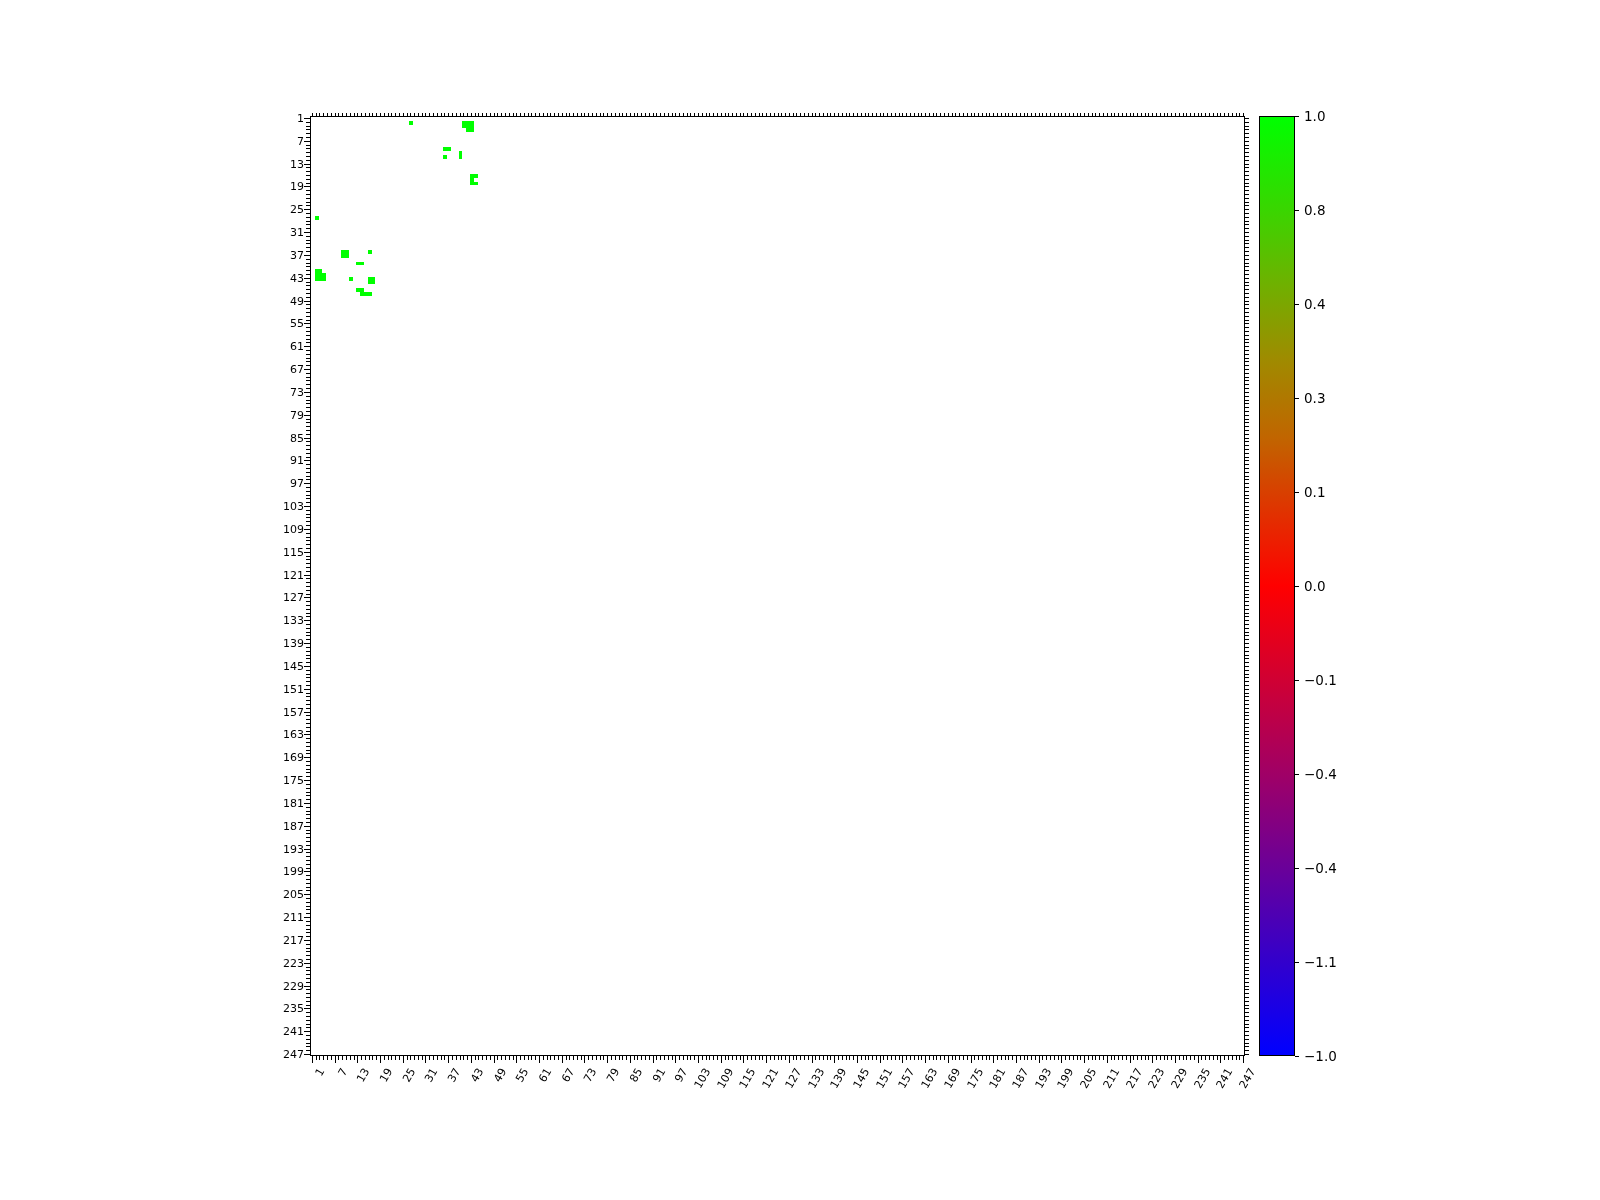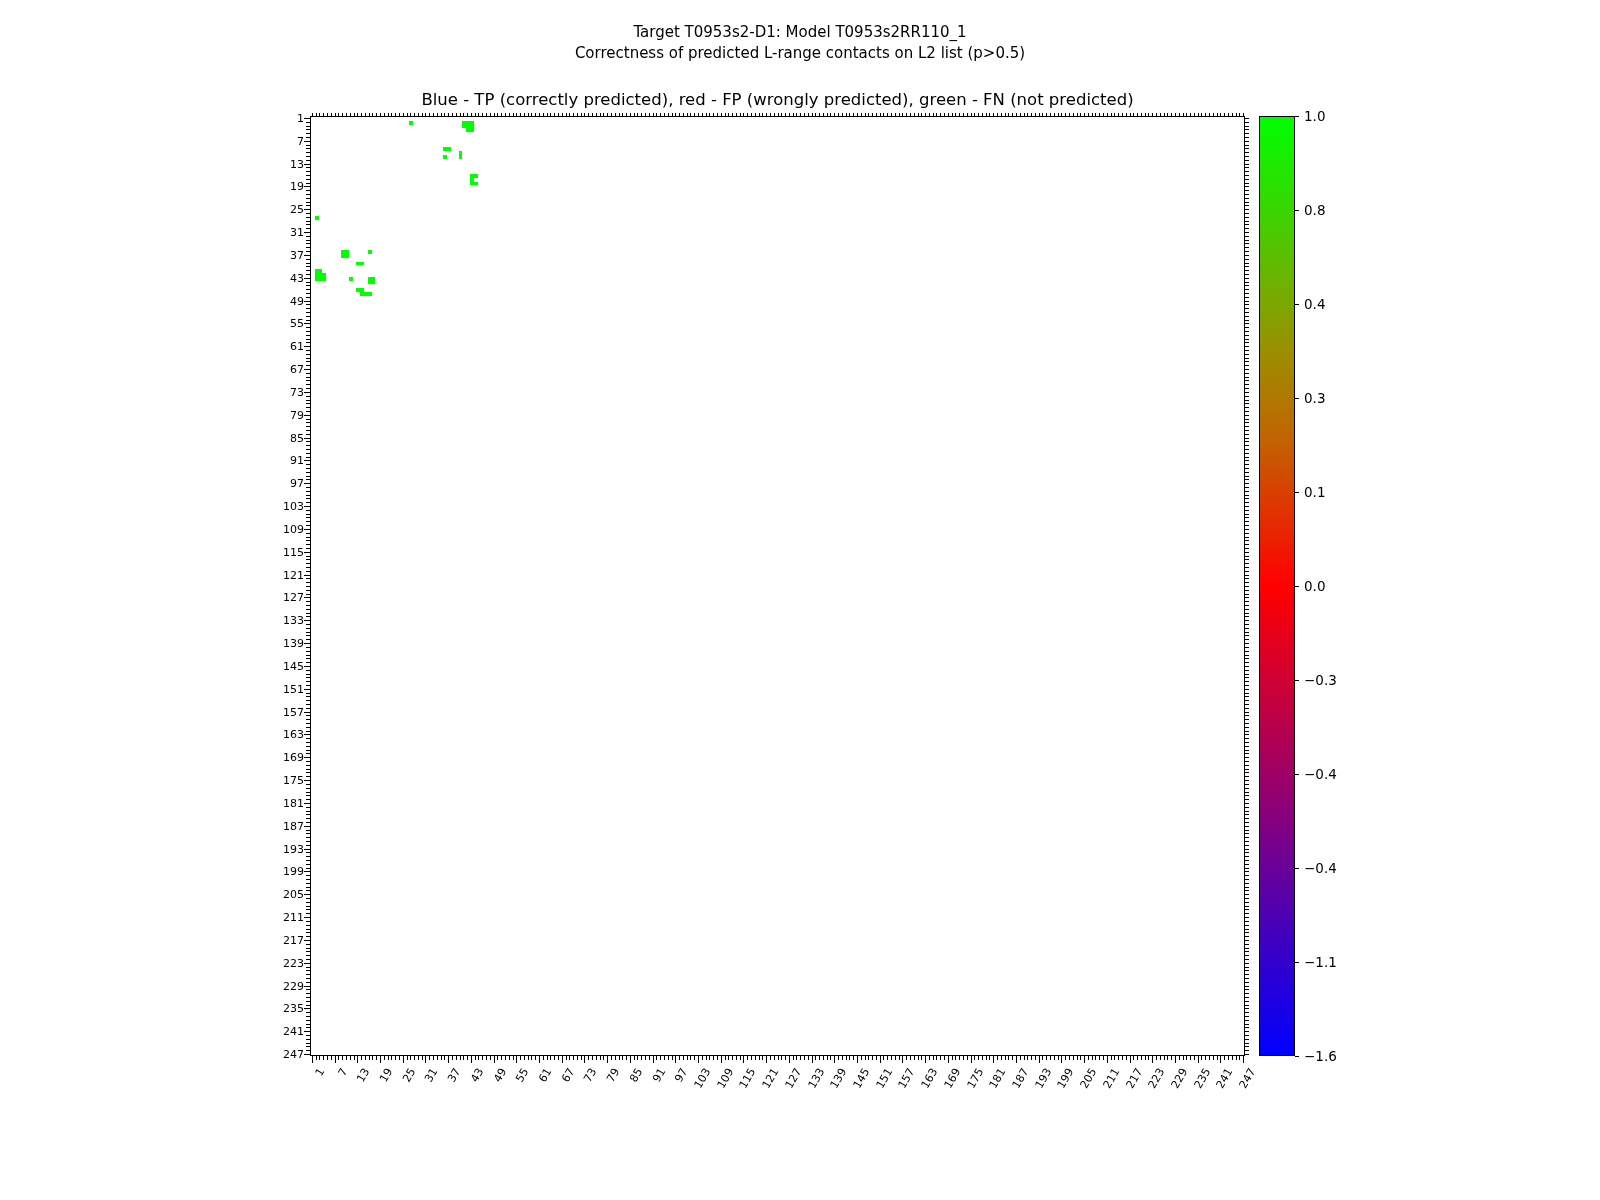--- a/index.html
+++ b/index.html
@@ -220,24 +220,21 @@
     color: #000;
     transform: translateY(-50%);
     white-space: nowrap;
   }
 </style>
 </head>
 <body>
 
 <div id="figure">
 
-  <div class="suptitle">Target T0953s2-D1: Model T0953s2RR110_1
-Correctness of predicted L-range contacts on L2 list (p&gt;0.5)</div>
-
-  <div class="axtitle">Blue - TP (correctly predicted), red - FP (wrongly predicted), green - FN (not predicted)</div>
+
 
   <div id="plot-area">
     <div id="matrix">
         <div class="cell" style="left: 98.4211px; top: 3.80567px; width: 3.78543px; height: 3.80567px; background: rgb(0, 255, 0);"></div>
         <div class="cell" style="left: 151.417px; top: 3.80567px; width: 3.78543px; height: 3.80567px; background: rgb(0, 255, 0);"></div>
         <div class="cell" style="left: 155.202px; top: 3.80567px; width: 3.78543px; height: 3.80567px; background: rgb(0, 255, 0);"></div>
         <div class="cell" style="left: 158.988px; top: 3.80567px; width: 3.78543px; height: 3.80567px; background: rgb(0, 255, 0);"></div>
         <div class="cell" style="left: 151.417px; top: 7.61134px; width: 3.78543px; height: 3.80567px; background: rgb(0, 255, 0);"></div>
         <div class="cell" style="left: 155.202px; top: 7.61134px; width: 3.78543px; height: 3.80567px; background: rgb(0, 255, 0);"></div>
         <div class="cell" style="left: 158.988px; top: 7.61134px; width: 3.78543px; height: 3.80567px; background: rgb(0, 255, 0);"></div>
@@ -1376,24 +1373,24 @@
       <div class="cb-label" style="top: 94px;">0.8</div>
       <div class="cb-tick" style="top: 188px;"></div>
       <div class="cb-label" style="top: 188px;">0.4</div>
       <div class="cb-tick" style="top: 282px;"></div>
       <div class="cb-label" style="top: 282px;">0.3</div>
       <div class="cb-tick" style="top: 376px;"></div>
       <div class="cb-label" style="top: 376px;">0.1</div>
       <div class="cb-tick" style="top: 470px;"></div>
       <div class="cb-label" style="top: 470px;">0.0</div>
       <div class="cb-tick" style="top: 564px;"></div>
-      <div class="cb-label" style="top: 564px;">−0.3</div>
+      <div class="cb-label" style="top: 564px;">−0.1</div>
       <div class="cb-tick" style="top: 658px;"></div>
       <div class="cb-label" style="top: 658px;">−0.4</div>
       <div class="cb-tick" style="top: 752px;"></div>
       <div class="cb-label" style="top: 752px;">−0.4</div>
       <div class="cb-tick" style="top: 846px;"></div>
       <div class="cb-label" style="top: 846px;">−1.1</div>
       <div class="cb-tick" style="top: 940px;"></div>
-      <div class="cb-label" style="top: 940px;">−1.6</div>
+      <div class="cb-label" style="top: 940px;">−1.0</div>
     </div>
 
 </div>
 
 </body></html>

